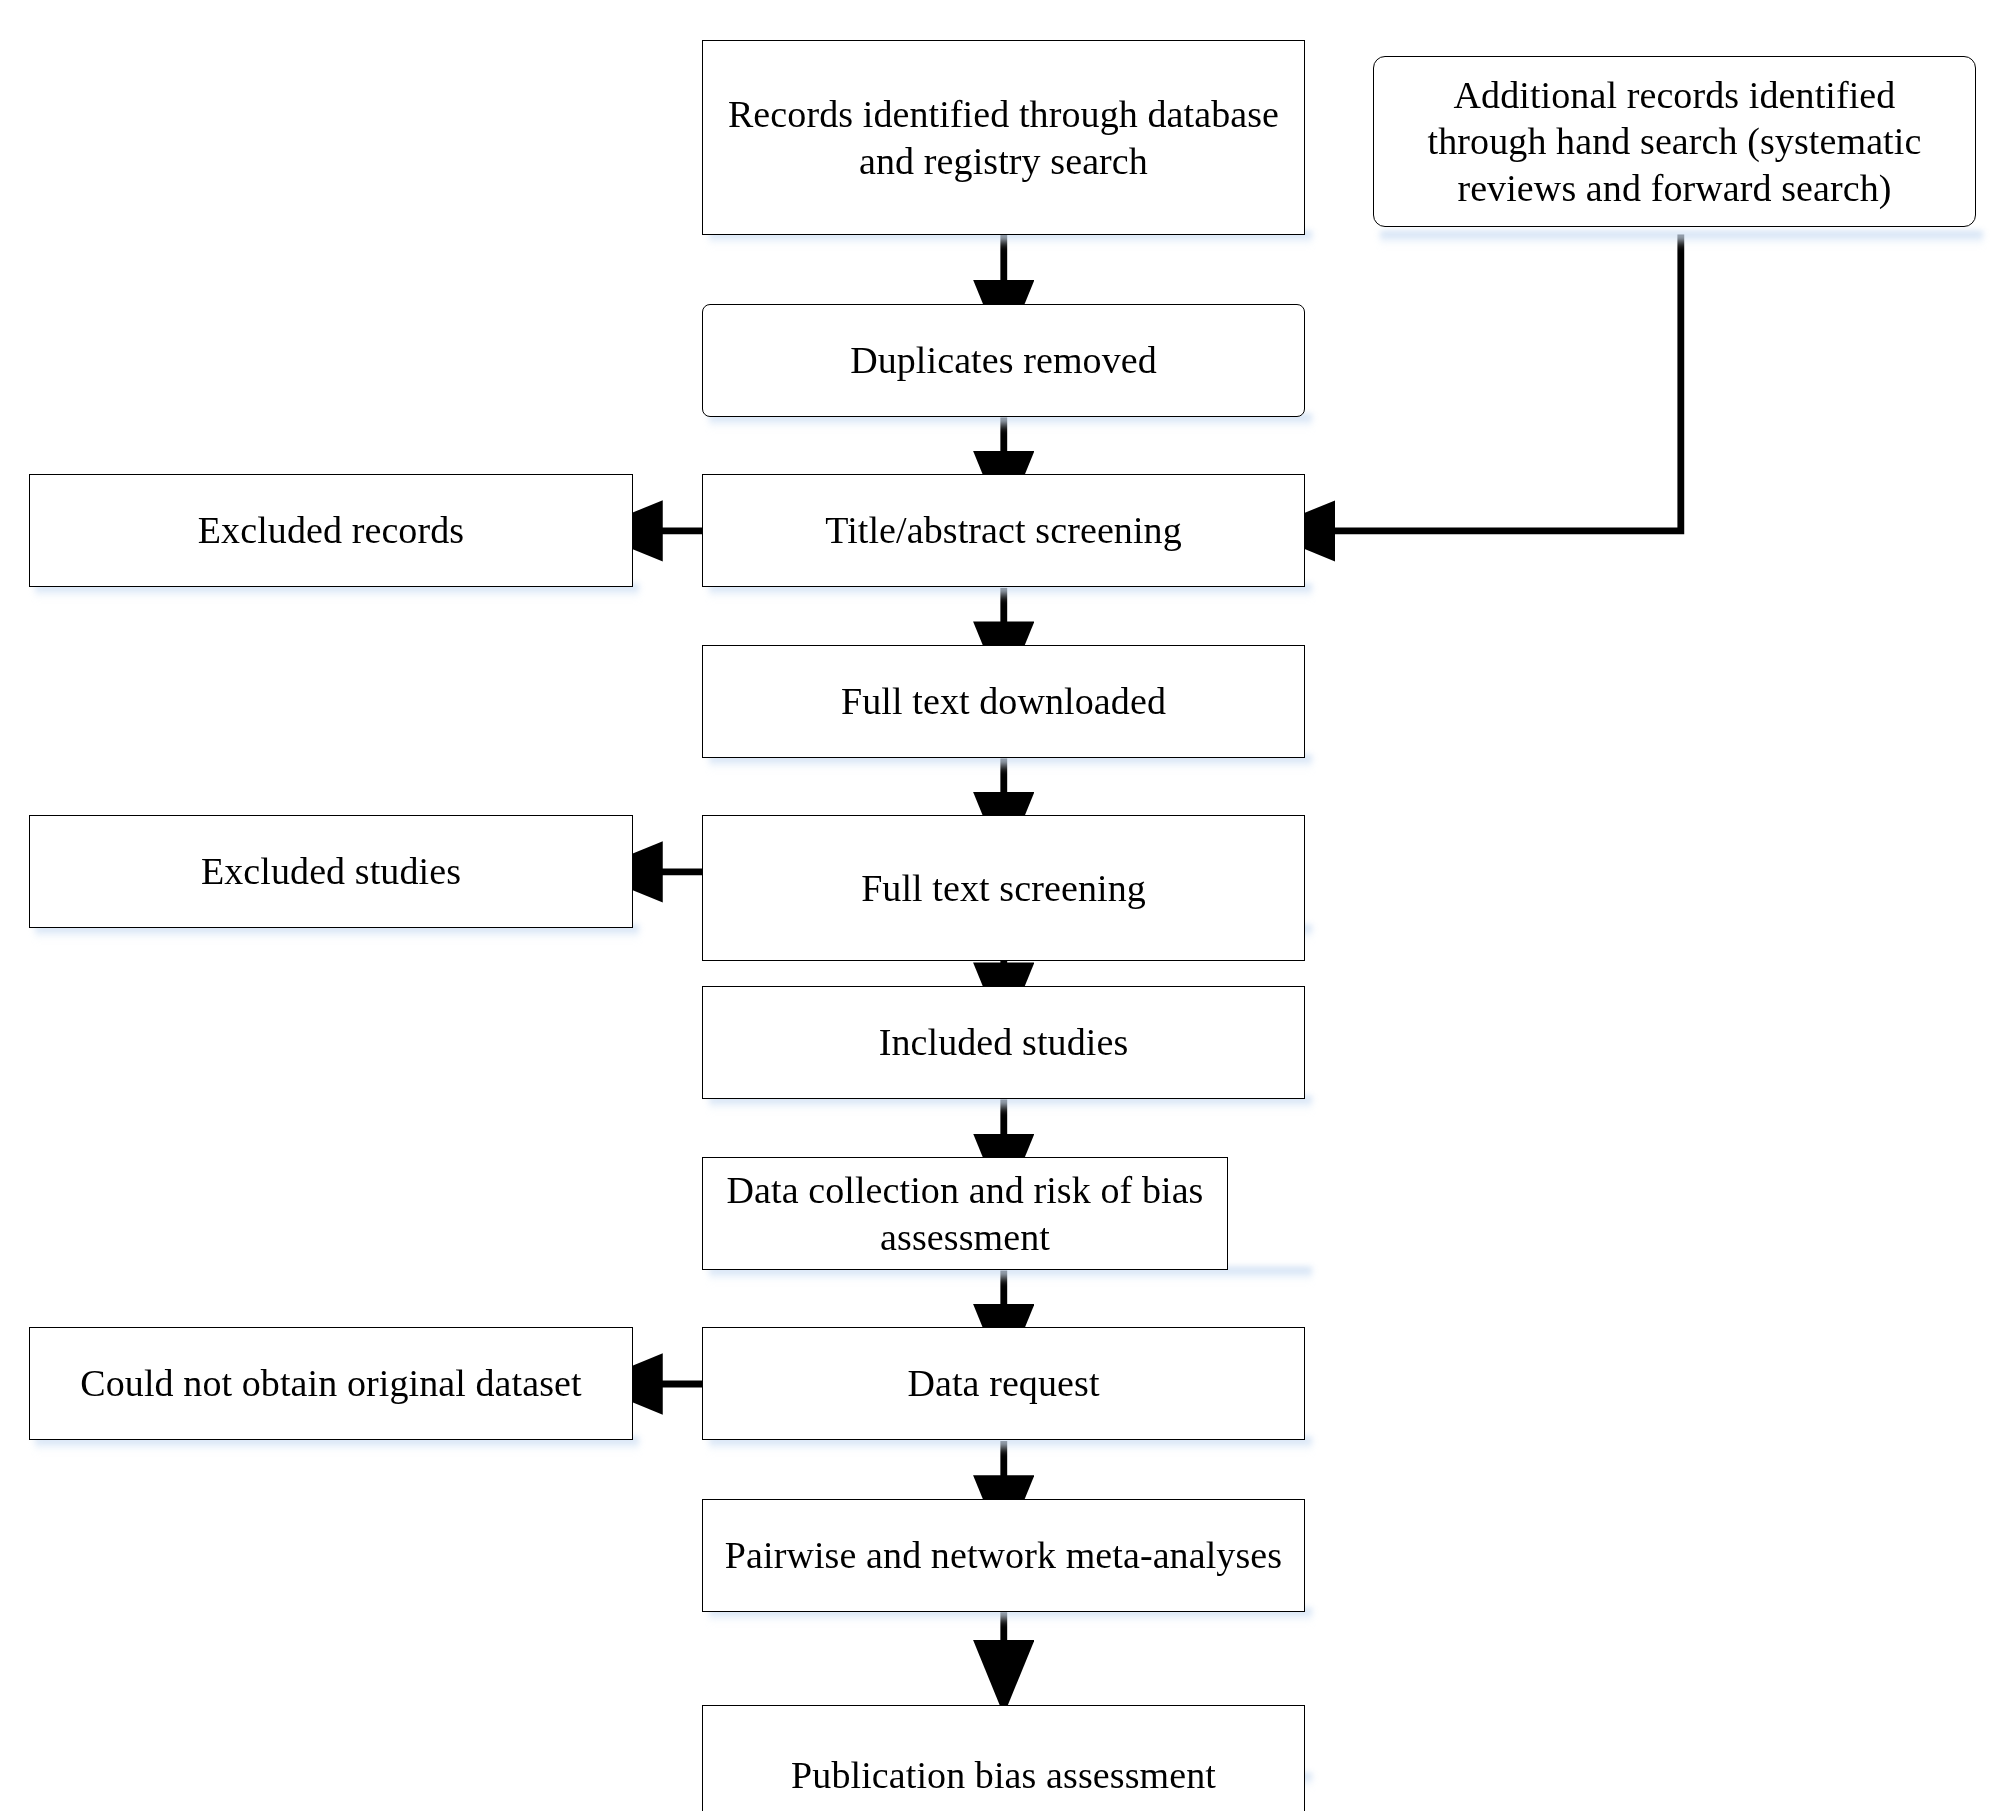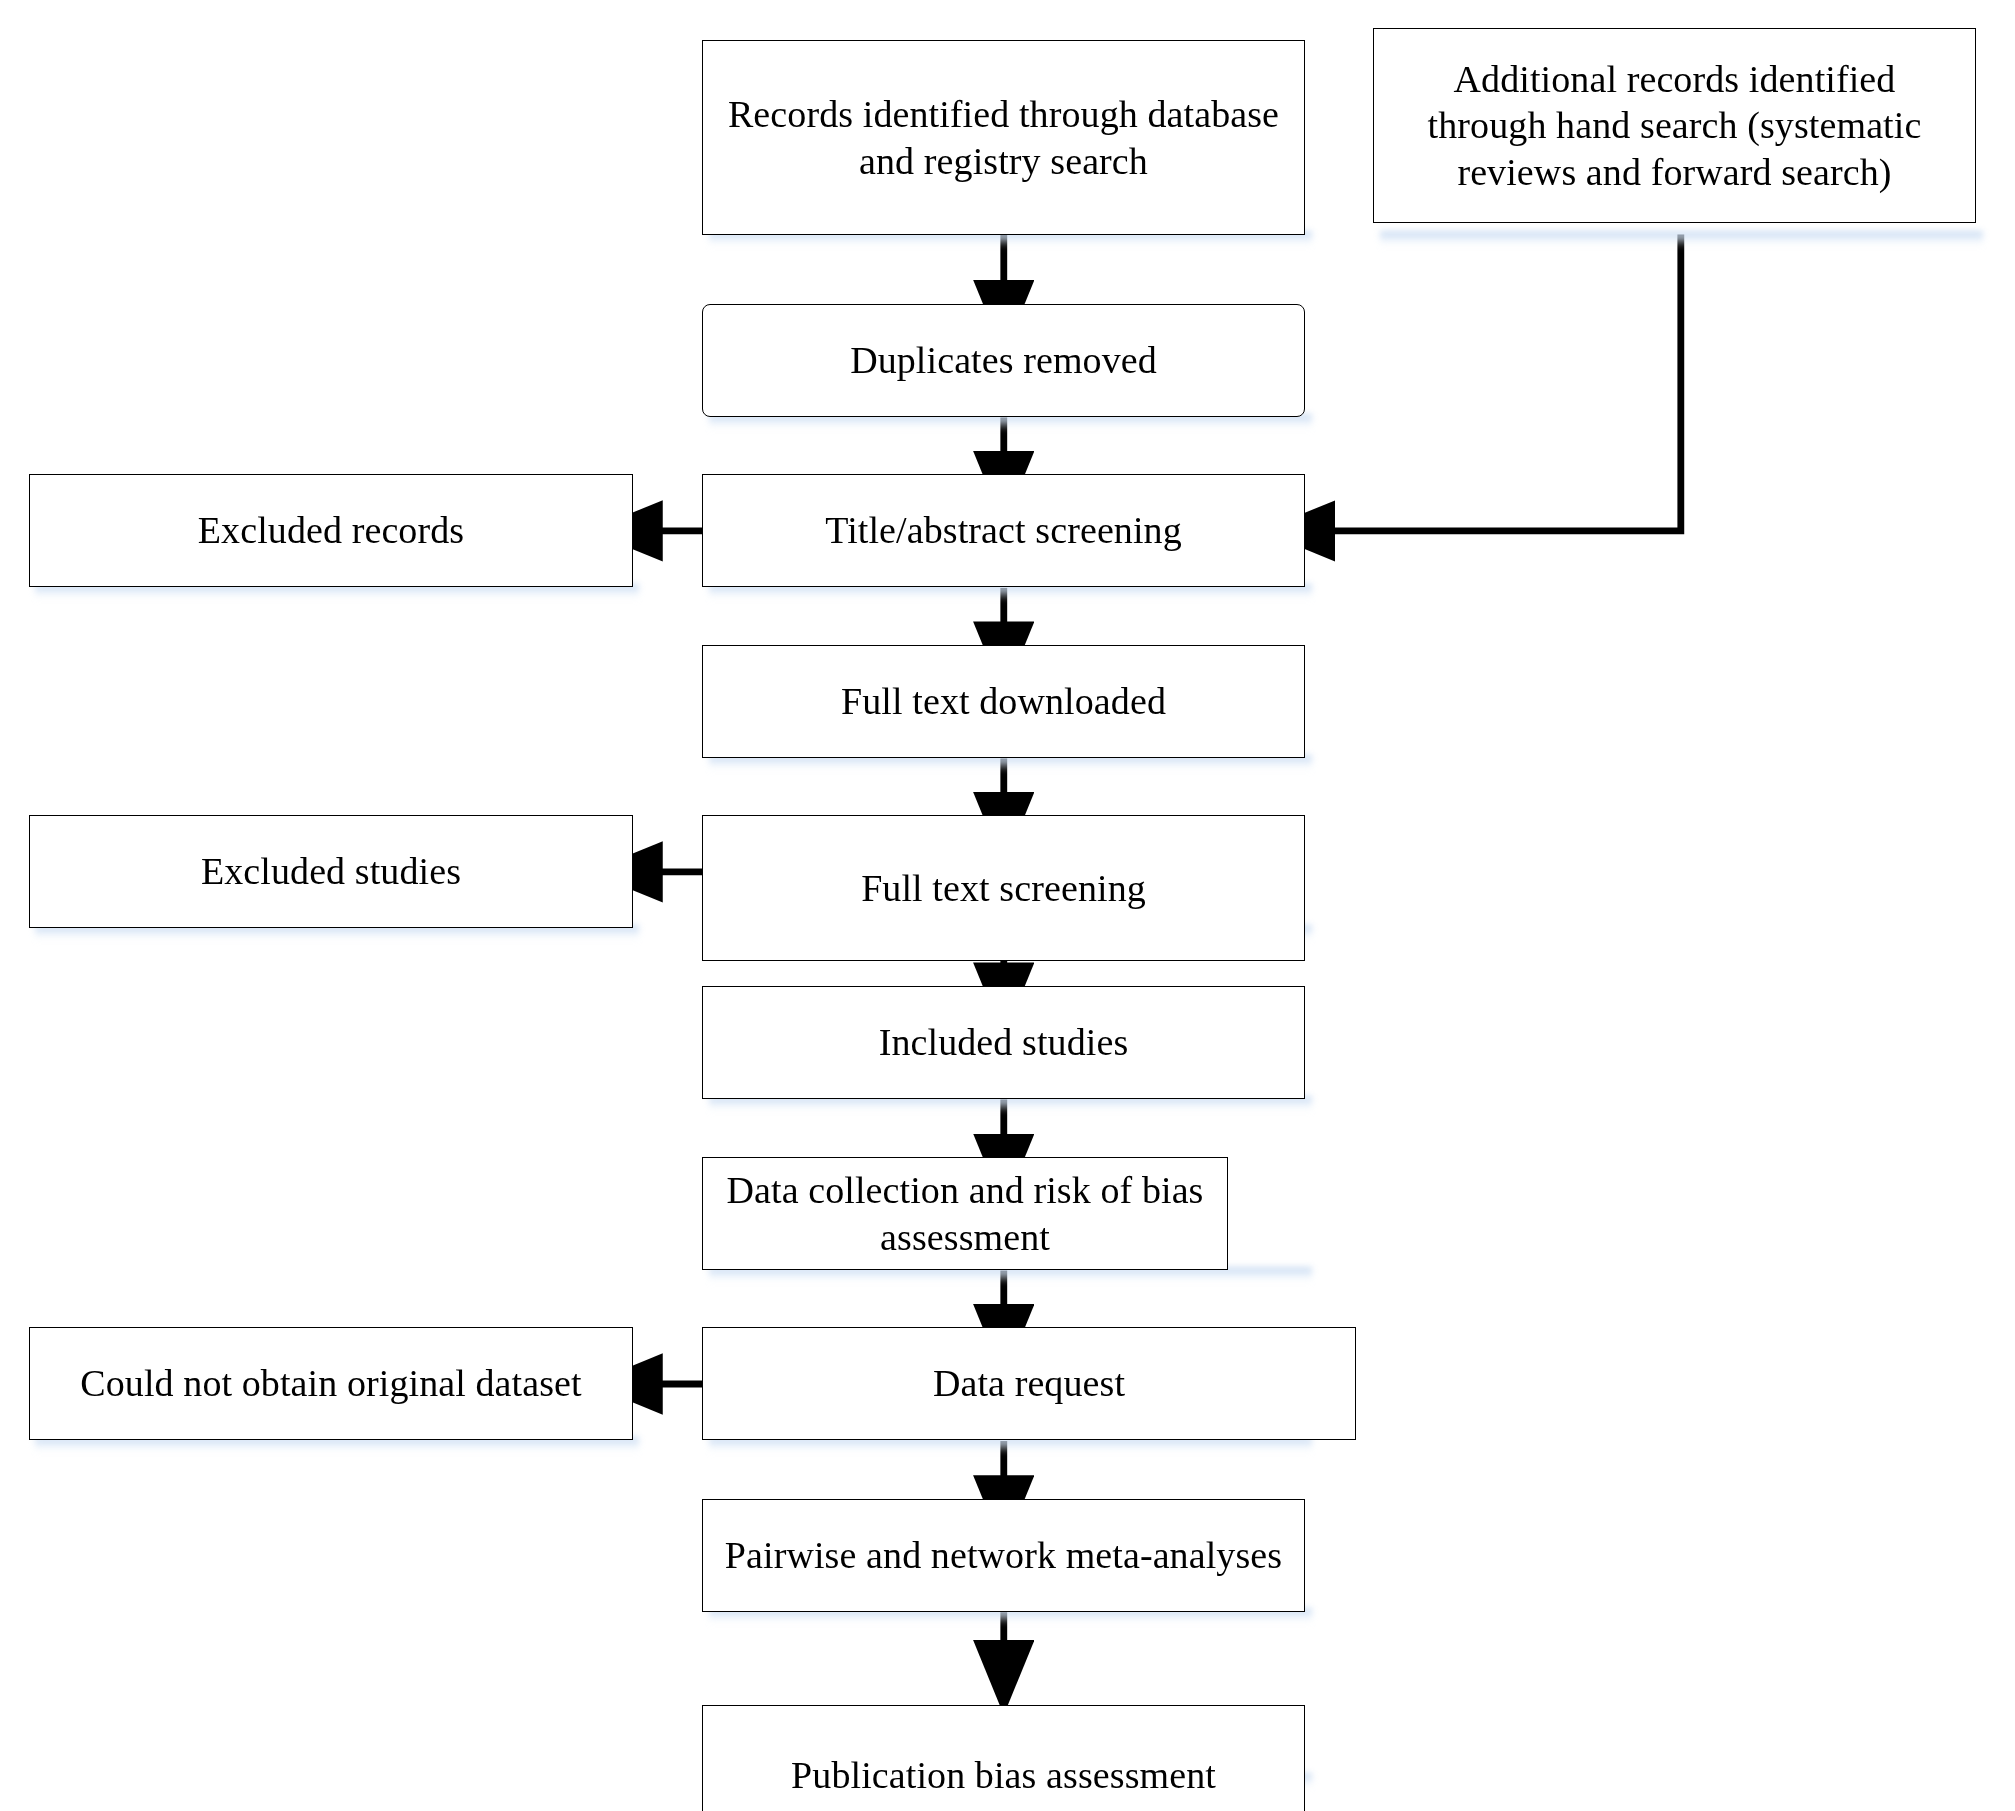--- a/index.html
+++ b/index.html
@@ -128,21 +128,21 @@
   <div class="node-shadow" style="left:35px; top:1437px; width:604px; height:16px;"></div>
   <div class="node-shadow" style="left:709px; top:1437px; width:603px; height:16px;"></div>
   <div class="node-shadow" style="left:709px; top:1608px; width:603px; height:16px;"></div>
   <div class="node-shadow" style="left:709px; top:1773px; width:603px; height:16px;"></div>
 
   <div class="node" style="left:702px; top:40px; width:603px; height:195px;">
     <span class="node-text">Records identified through database
 and registry search</span>
   </div>
 
-  <div class="node" style="left:1373px; top:28px; width:603px; height:195px;">
+  <div class="node" style="left:1373px; top:56px; width:603px; height:171px;border-radius:12px;">
     <span class="node-text">Additional records identified
 through hand search (systematic
 reviews and forward search)</span>
   </div>
 
   <div class="node" style="left:702px; top:304px; width:603px; height:113px;border-radius:8px;">
     <span class="node-text">Duplicates removed</span>
   </div>
 
   <div class="node" style="left:29px; top:474px; width:604px; height:113px;">
@@ -171,21 +171,21 @@
 
   <div class="node" style="left:702px; top:1157px; width:526px; height:113px;">
     <span class="node-text">Data collection and risk of bias
 assessment</span>
   </div>
 
   <div class="node" style="left:29px; top:1327px; width:604px; height:113px;">
     <span class="node-text">Could not obtain original dataset</span>
   </div>
 
-  <div class="node" style="left:702px; top:1327px; width:654px; height:113px;">
+  <div class="node" style="left:702px; top:1327px; width:603px; height:113px;">
     <span class="node-text">Data request</span>
   </div>
 
   <div class="node" style="left:702px; top:1499px; width:603px; height:113px;">
     <span class="node-text">Pairwise and network meta-analyses</span>
   </div>
 
   <div class="node" style="left:702px; top:1705px; width:603px; height:141px;">
     <span class="node-text">Publication bias assessment</span>
   </div>

